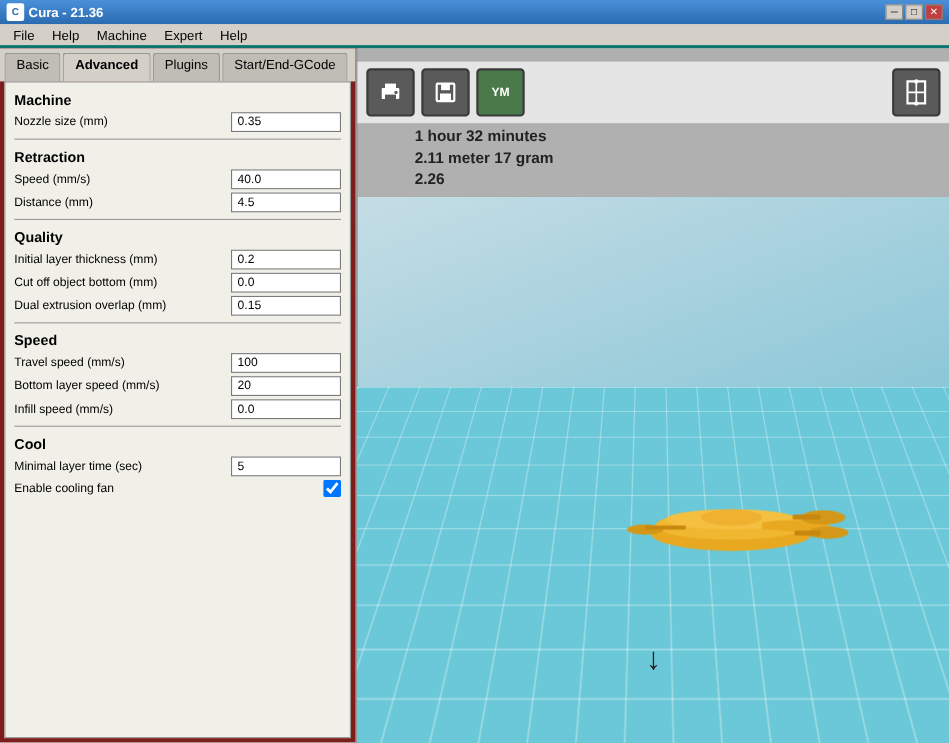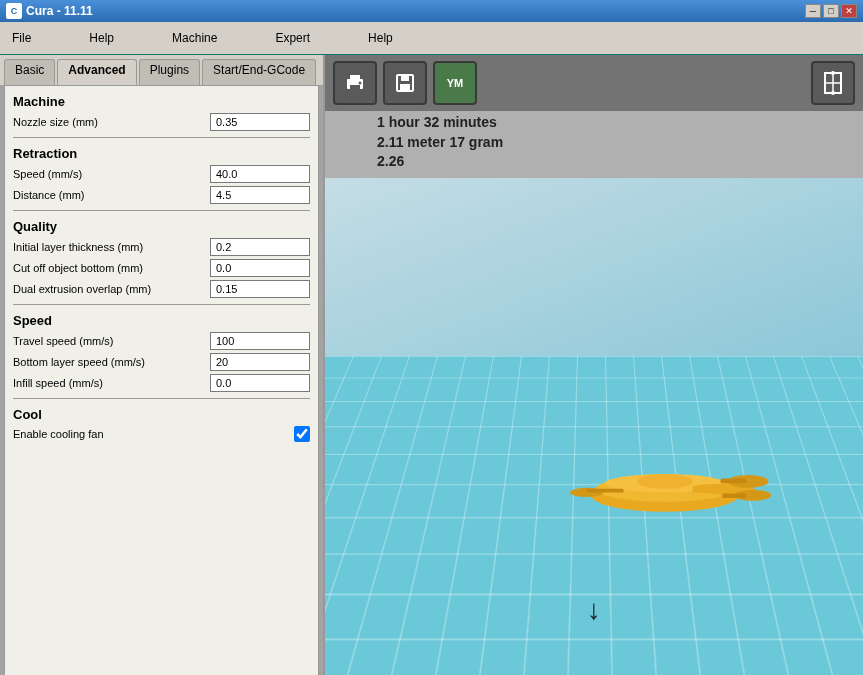--- a/index.html
+++ b/index.html
@@ -60,40 +60,39 @@
       color: #000;
     }
     .title-btn.close { background: #c04040; color: white; }
 
     
     #menu-bar {
       background: #d4d0c8;
       height: 22px;
       display: flex;
       align-items: center;
-      padding: 16px 4px;
-      border-bottom: 1px solid #0f766e;
-      gap: 42px;
+      padding: 5px 4px;
+      border-bottom: 3px solid #0f766e;
     }
     .menu-item {
       padding: 2px 8px;
       cursor: pointer;
       font-size: 12px;
     }
 
     
     #main-container {
       display: flex;
       height: calc(675px - 22px - 22px);
     }
 
     
     #left-panel {
       width: 325px;
-      background: #a3a3a3;
+      background: #7f1d1d;
       border-right: 2px solid #999;
       display: flex;
       flex-direction: column;
     }
 
     
     #tabs {
       display: flex;
       background: #d4d0c8;
       padding: 4px 4px 0;
@@ -167,21 +166,22 @@
       display: flex;
       flex-direction: column;
     }
 
     
     #toolbar {
       display: flex;
       align-items: center;
       padding: 6px 8px;
       gap: 6px;
-      background: #737373;
+      background: #e5e5e5;
+      margin-top: 12px;
     }
     .tool-btn {
       width: 44px;
       height: 44px;
       background: #5a5a5a;
       border: 2px solid #3a3a3a;
       border-radius: 4px;
       cursor: pointer;
       display: flex;
       align-items: center;
@@ -259,21 +259,21 @@
       background: #999;
       margin: 6px 0;
     }
   </style>
 </head>
 <body>
 
 <div id="title-bar">
   <div id="title-bar-left">
     <div id="app-icon">C</div>
-    <span id="title-text">Cura - 11.11</span>
+    <span id="title-text">Cura - 21.36</span>
   </div>
   <div id="title-controls">
     <div class="title-btn">─</div>
     <div class="title-btn">□</div>
     <div class="title-btn close">✕</div>
   </div>
 </div>
 
 <div id="menu-bar">
 <div class="menu-item">File</div>
@@ -342,20 +342,24 @@
         <input class="field-input" type="text" value="20" style="">
       </div>
       <div class="field-row">
         <span class="field-label">Infill speed (mm/s)</span>
         <input class="field-input" type="text" value="0.0" style="">
       </div>
 
       <div class="separator"></div>
 
       <div class="section-title">Cool</div>
+      <div class="field-row">
+        <span class="field-label">Minimal layer time (sec)</span>
+        <input class="field-input" type="text" value="5" style="">
+      </div>
       <div class="field-row">
         <span class="field-label">Enable cooling fan</span>
         <input class="field-checkbox" type="checkbox" checked="" style="">
       </div>
 
     </div>
   </div>
 
   <div id="right-panel">
 

